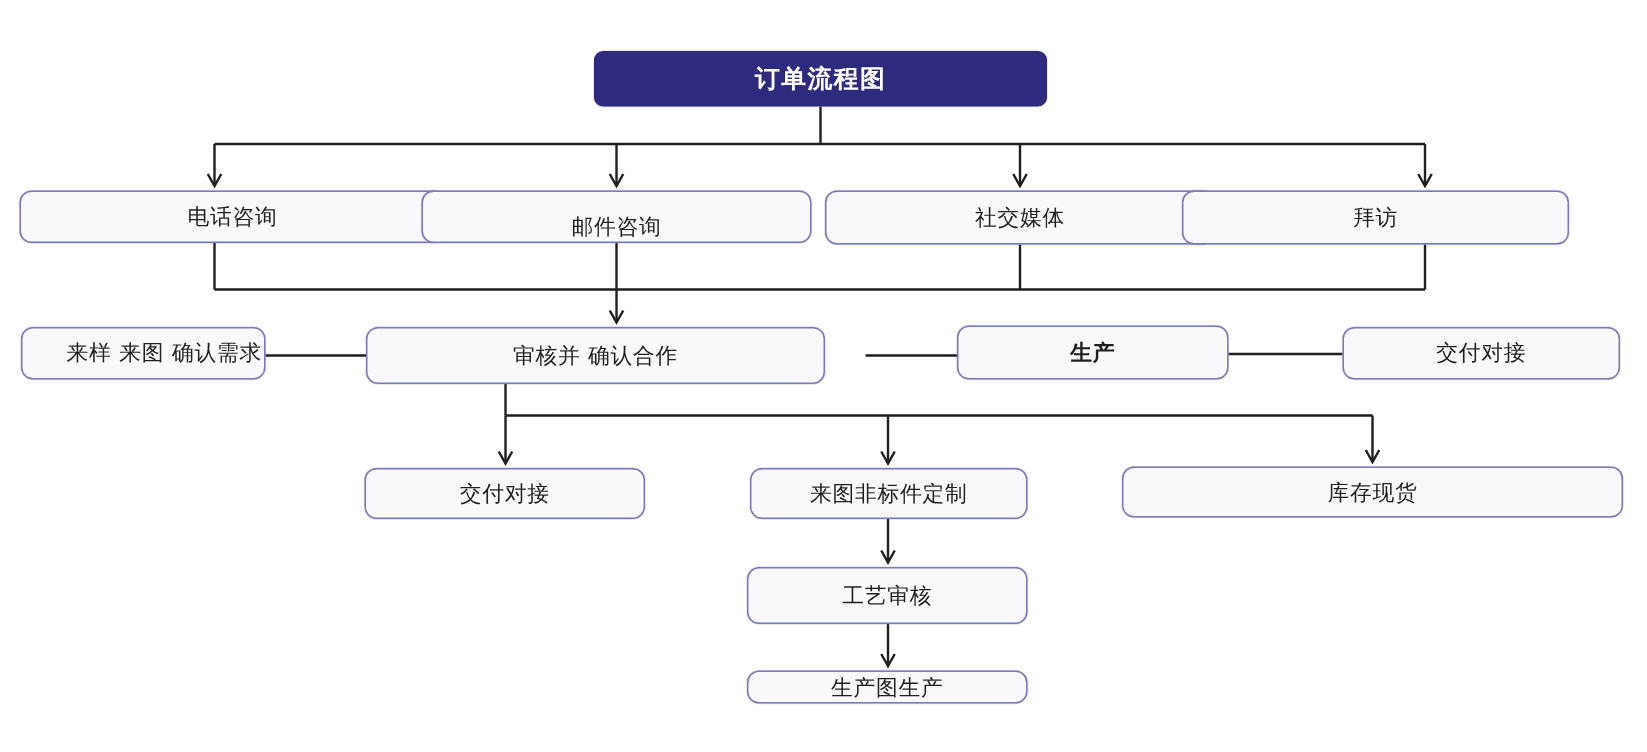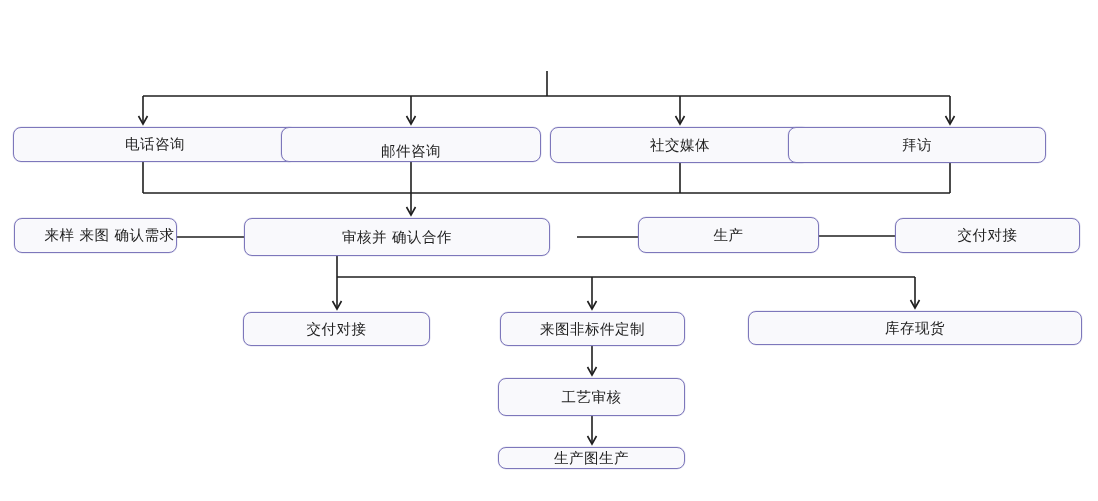--- a/index.html
+++ b/index.html
@@ -96,20 +96,23 @@
     <path d="M337,256 V277"></path>
     <path d="M337,277 H915"></path>
     <path d="M337,277 V308" marker-end="url(#arrow)"></path>
     <path d="M592,277 V308" marker-end="url(#arrow)"></path>
     <path d="M915,277 V307" marker-end="url(#arrow)"></path>
 
     <path d="M592,346 V374" marker-end="url(#arrow)"></path>
     <path d="M592,416 V443" marker-end="url(#arrow)"></path>
   </svg>
 
+  <div class="node node--title" style="left:396px; top:34px; width:302px; height:37px;">
+    <span>订单流程图</span>
+  </div>
 
   <div class="node" style="left:13px; top:127px; width:284px; height:35px;">
     <span>电话咨询</span>
   </div>
 
   <div class="node" style="left:281px; top:127px; width:260px; height:35px;align-items:flex-end;">
     <span>邮件咨询</span>
   </div>
 
   <div class="node" style="left:550px; top:127px; width:260px; height:36px;">
@@ -121,21 +124,21 @@
   </div>
 
   <div class="node" style="left:14px; top:218px; width:163px; height:35px;padding-left:28px;">
     <span>来样 来图 确认需求</span>
   </div>
 
   <div class="node" style="left:244px; top:218px; width:306px; height:38px;">
     <span>审核并 确认合作</span>
   </div>
 
-  <div class="node" style="left:638px; top:217px; width:181px; height:36px;">
+  <div class="node" style="left:638px; top:217px; width:181px; height:36px;font-weight:bold;">
     <span>生产</span>
   </div>
 
   <div class="node" style="left:895px; top:218px; width:185px; height:35px;">
     <span>交付对接</span>
   </div>
 
   <div class="node" style="left:243px; top:312px; width:187px; height:34px;">
     <span>交付对接</span>
   </div>

